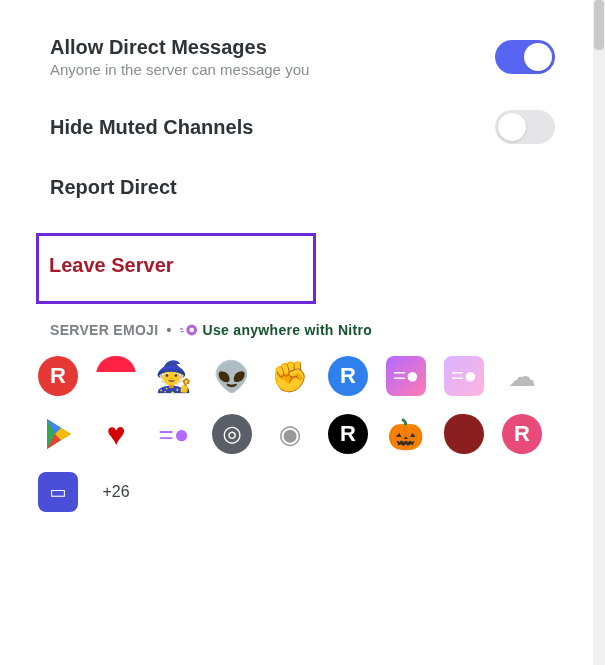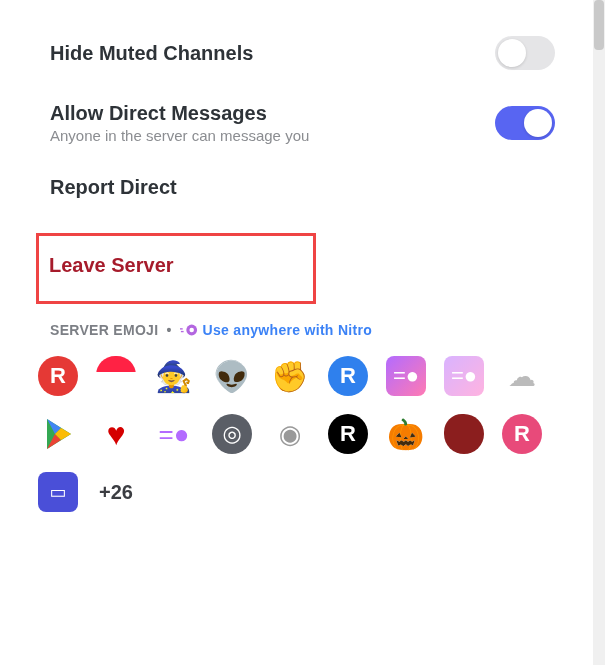--- a/index.html
+++ b/index.html
@@ -63,21 +63,21 @@
       width: 28px;
       height: 28px;
       border-radius: 50%;
       background: #fff;
       top: 3px;
       box-shadow: 0 1px 3px rgba(0,0,0,0.15);
     }
     .toggle-off .toggle-knob { left: 3px; }
     .toggle-on  .toggle-knob { right: 3px; }
     .highlight-box {
-      border: 3px solid #ef4444;
+      border: 3px solid #6d28d9;
       padding: 18px 10px 24px 10px;
       margin-left: -14px;
       width: 280px;
       margin-top: 18px;
       margin-bottom: 18px;
     }
     .leave-text {
       font-size: 20px;
       font-weight: 700;
       color: #a61b2b;
@@ -87,21 +87,21 @@
       font-weight: 700;
       color: #7c7f85;
       letter-spacing: 0.3px;
       margin-top: 10px;
       margin-bottom: 18px;
       display: flex;
       align-items: flex-end;
       gap: 8px;
     }
     .nitro-text {
-      color: #3b82f6;
+      color: #14532d;
       font-weight: 700;
       display: inline-flex;
       align-items: center;
       gap: 5px;
     }
     .emoji-grid {
       display: flex;
       flex-wrap: wrap;
       gap: 18px;
       margin-left: -12px;
@@ -109,22 +109,22 @@
     .emoji {
       width: 40px;
       height: 40px;
       display: flex;
       align-items: center;
       justify-content: center;
       font-size: 22px;
       flex-shrink: 0;
     }
     .more-count {
-      font-size: 20px;
-      font-weight: 700;
+      font-size: 16px;
+      font-weight: 400;
       color: #3b3d42;
     }
     .circle { border-radius: 50%; }
     
     .e-red-r    { background: #e53935; color:#fff; font-weight:700; }
     .e-mushroom { background: linear-gradient(#f24 40%, #fff 40%); border-radius: 48% 48% 45% 45%; }
     .e-wizard   { color:#6a4a9a; font-size:30px; }
     .e-alien    { color:#5fb85f; font-size:30px; }
     .e-fist     { color:#000; font-size:30px; }
     .e-blue-r   { background:#2f80ed; color:#fff; font-weight:700; }
@@ -146,32 +146,32 @@
 <body>
 
 <div class="scroll-track">
   <div class="scroll-thumb"></div>
 </div>
 
 <div class="content">
 
 
   <div class="menu-item row-flex">
-    <div class="menu-title">Hide Muted Channels</div>
-    <div class="toggle toggle-off">
-      <div class="toggle-knob"></div>
-    </div>
-  </div>
-
-  <div class="menu-item row-flex">
     <div>
       <div class="menu-title">Allow Direct Messages</div>
       <div class="menu-sub">Anyone in the server can message you</div>
     </div>
     <div class="toggle toggle-on">
+      <div class="toggle-knob"></div>
+    </div>
+  </div>
+
+  <div class="menu-item row-flex">
+    <div class="menu-title">Hide Muted Channels</div>
+    <div class="toggle toggle-off">
       <div class="toggle-knob"></div>
     </div>
   </div>
 
   <div class="menu-item">
     <div class="menu-title">Report Direct</div>
   </div>
 
   <div class="highlight-box">
     <div>

